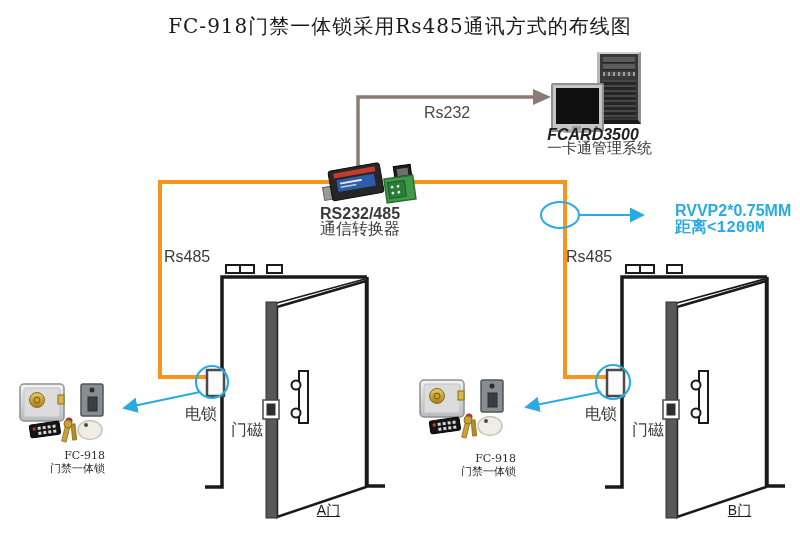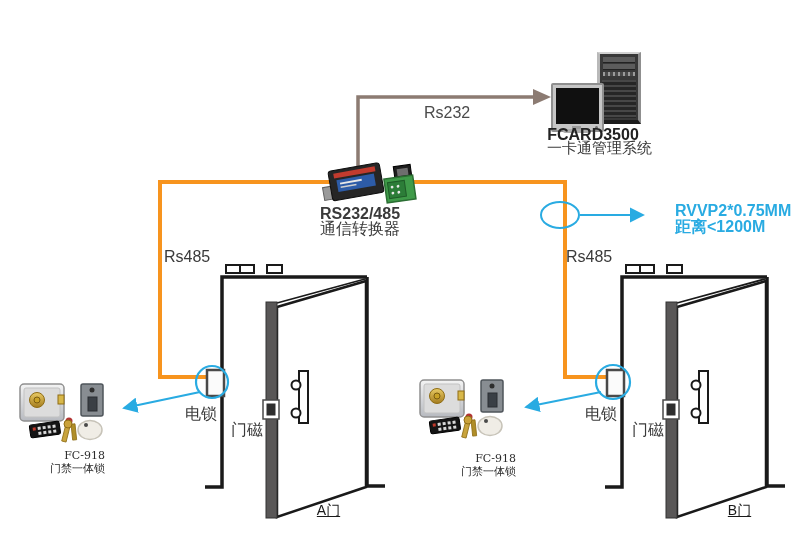--- a/index.html
+++ b/index.html
@@ -30,20 +30,21 @@
   .monitor .screen{width:100%;height:100%;background:#101010;}
   .monitor .dot{position:absolute;right:4px;bottom:1px;width:3px;height:3px;border-radius:50%;background:#6e6e6e;}
   .m-neck{position:absolute;left:572px;top:126px;width:9px;height:4px;background:#9c9c9c;}
   .m-base{position:absolute;left:563px;top:129px;width:27px;height:4px;background:#adadad;border-radius:2px;}
 </style>
 </head>
 <body>
 
 <div class="stage">
 
+  <div class="title">FC-918门禁一体锁采用Rs485通讯方式的布线图</div>
 
   <svg class="canvas" width="800" height="546" viewBox="0 0 800 546" xmlns="http://www.w3.org/2000/svg" xmlns:xlink="http://www.w3.org/1999/xlink">
     <defs>
       <linearGradient id="metal" x1="0" y1="0" x2="0" y2="1">
         <stop offset="0" stop-color="#f4f4f4"></stop>
           <stop offset="1" stop-color="#b7bac0"></stop>
       </linearGradient>
       <linearGradient id="gold" x1="0" y1="0" x2="0" y2="1">
         <stop offset="0" stop-color="#e9cb66"></stop>
           <stop offset="1" stop-color="#a47c1e"></stop>
@@ -145,32 +146,32 @@
     <div class="ports"></div>
     <div class="vents"></div>
   </div>
   <div class="monitor">
     <div class="screen"></div>
     <div class="dot"></div>
   </div>
   <div class="m-neck"></div>
   <div class="m-base"></div>
 
-  <div class="lbl bold ctr" style="left:547px;top:126px;width:92px;">FCARD3500</div>
+  <div class="lbl bold ctr" style="left:547px;top:126px;width:92px;font-style:italic;">FCARD3500</div>
   <div class="lbl ctr" style="left:547px;top:139px;width:92px;font-size:15px;">一卡通管理系统</div>
 
   <div class="lbl ctr" style="left:320px;top:205px;width:78px;font-weight:bold;">RS232/485</div>
   <div class="lbl ctr" style="left:320px;top:219px;width:78px;">通信转换器</div>
 
   <div class="lbl" style="left:424px;top:104px;color:#4a4a4a;">Rs232</div>
   <div class="lbl" style="left:164px;top:248px;">Rs485</div>
   <div class="lbl" style="left:566px;top:248px;">Rs485</div>
 
   <div class="lbl cyantxt" style="left:655px;top:202px;">RVVP2*0.75MM</div>
-  <div class="lbl cyantxt" style="left:655px;top:217px;">距离&lt;1200M</div>
+  <div class="lbl cyantxt" style="left:655px;top:217px;font-family:Liberation Mono, monospace;">距离&lt;1200M</div>
 
   <div class="lbl ctr" style="left:185px;top:404px;width:32px;">电锁</div>
   <div class="lbl ctr" style="left:231px;top:420px;width:32px;">门磁</div>
   <div class="lbl doorlbl ctr" style="left:306px;top:502px;width:45px;">A门</div>
   <div class="seriflbl ctr" style="position:absolute;left:17px;top:449px;width:88px;">FC-918</div>
   <div class="seriflbl ctr" style="position:absolute;left:17px;top:461px;width:88px;">门禁一体锁</div>
 
   <div class="lbl ctr" style="left:585px;top:404px;width:32px;">电锁</div>
   <div class="lbl ctr" style="left:632px;top:420px;width:32px;">门磁</div>
   <div class="lbl doorlbl ctr" style="left:717px;top:502px;width:45px;">B门</div>

